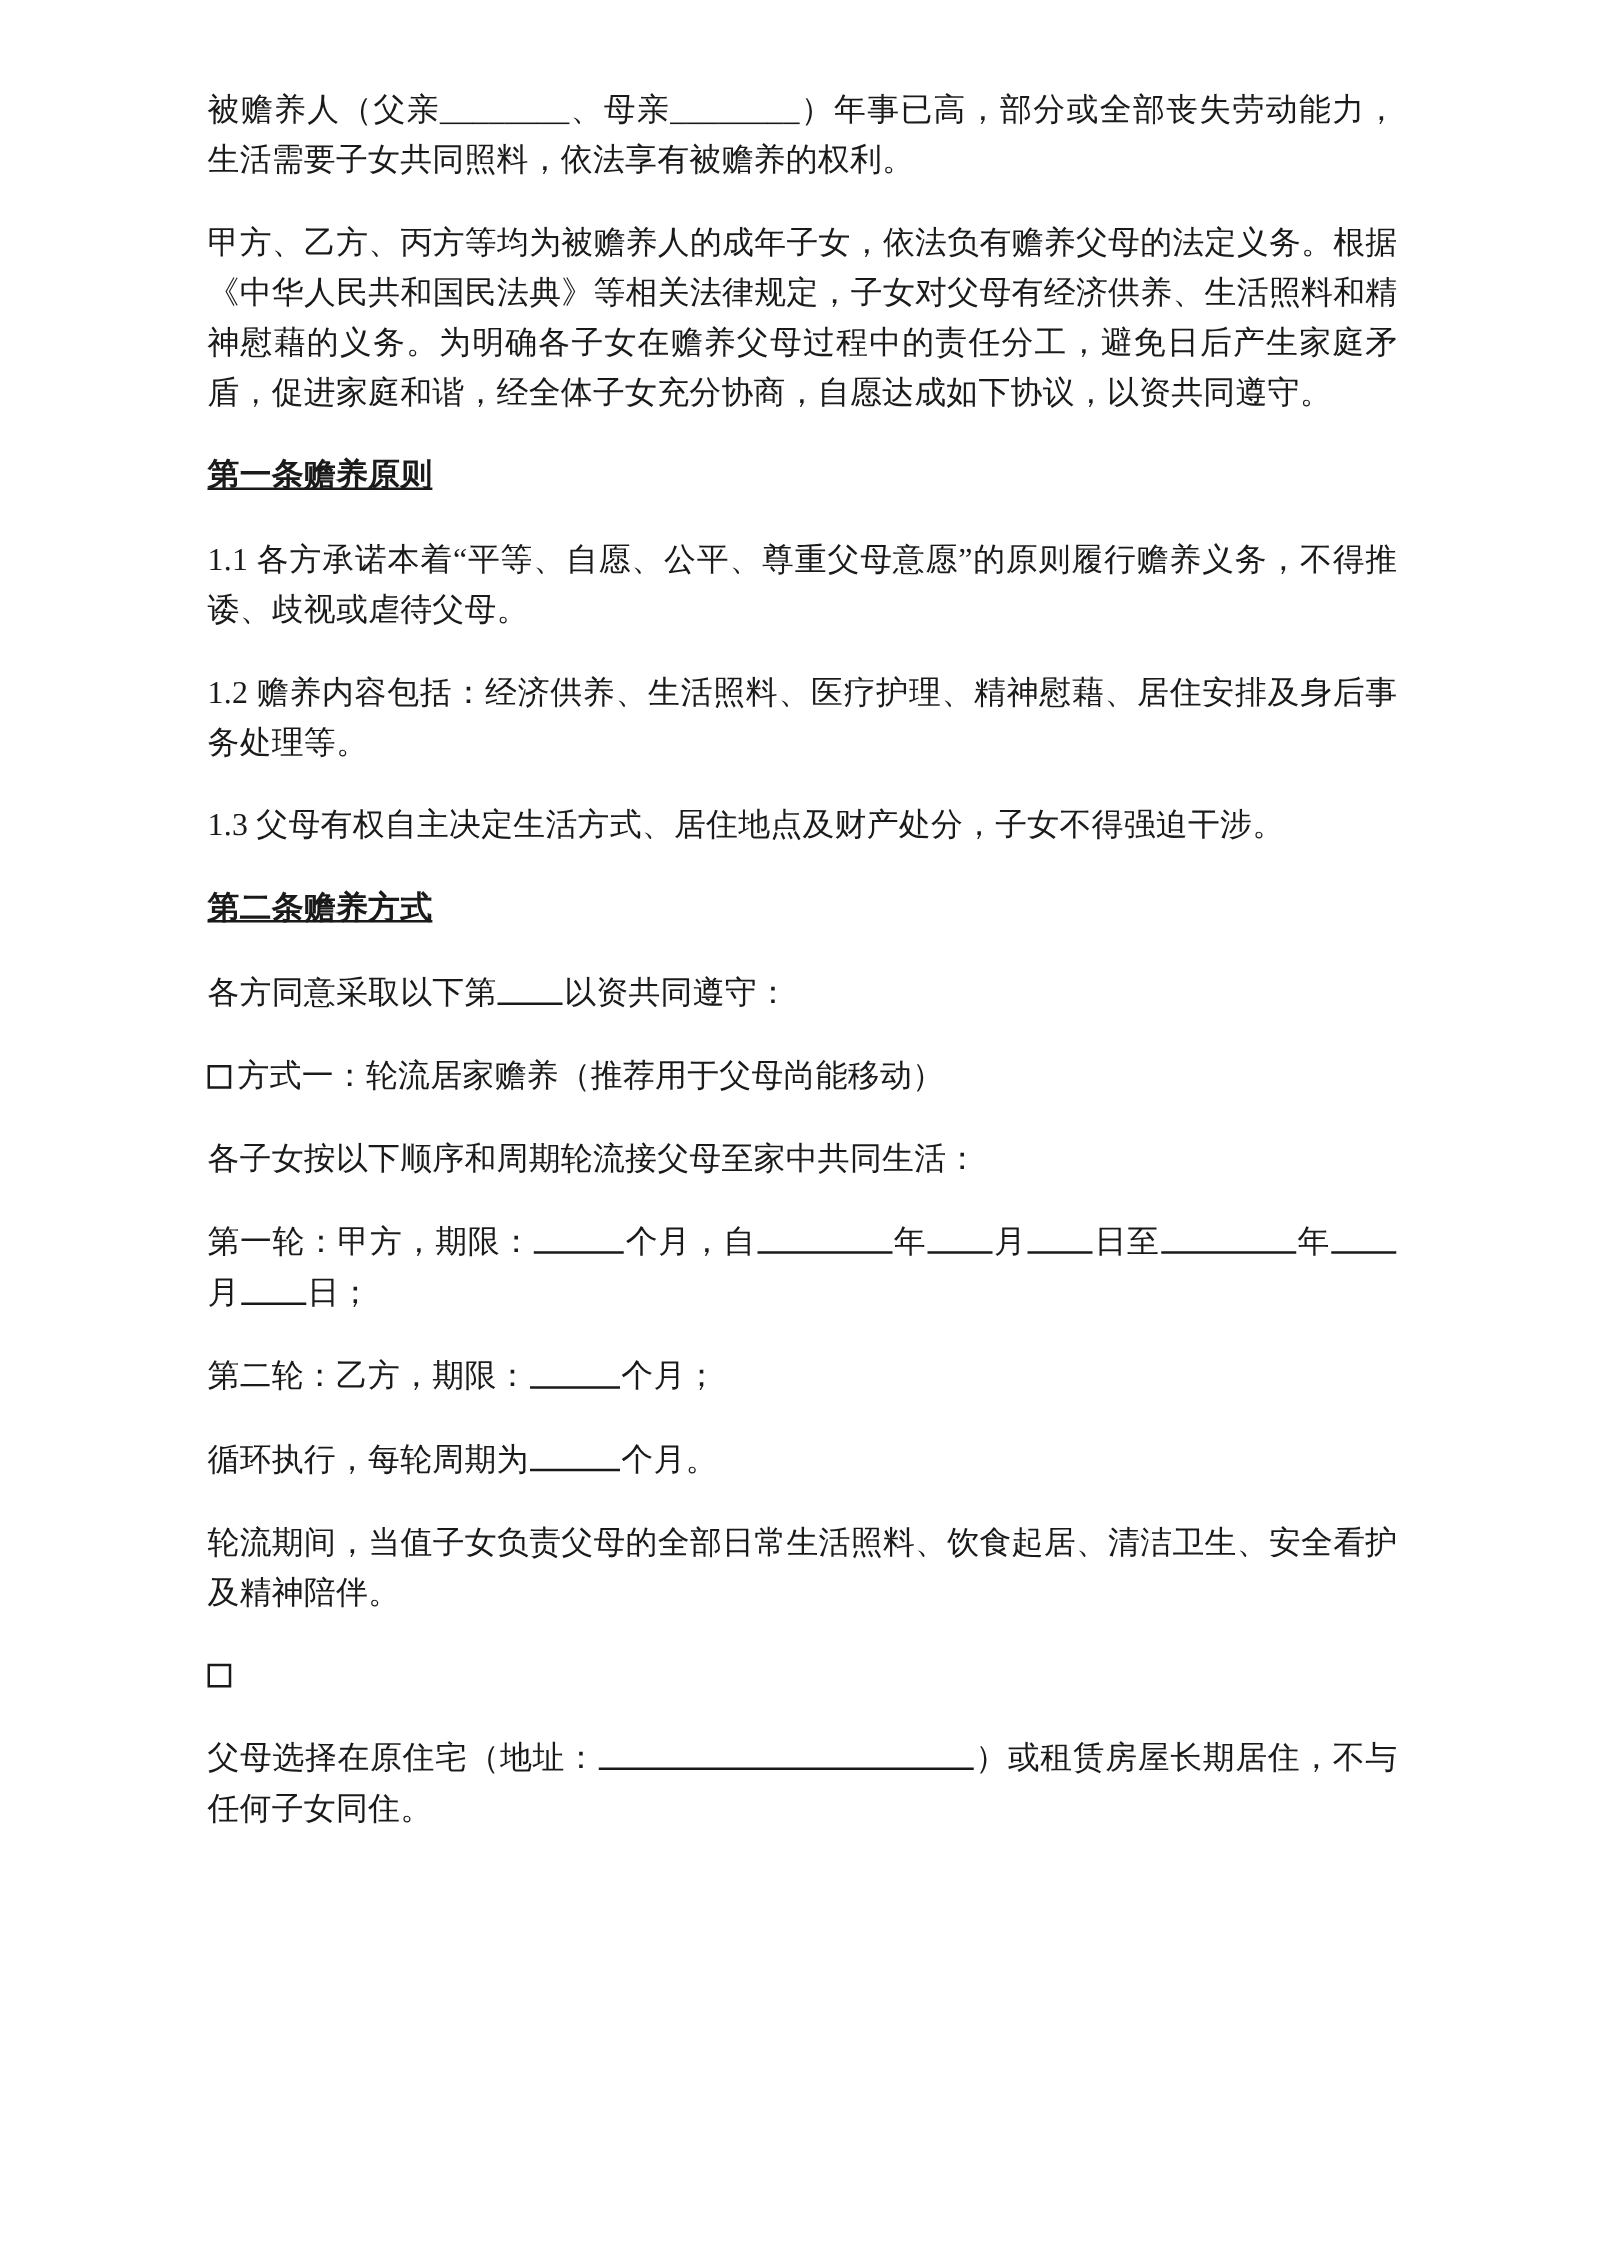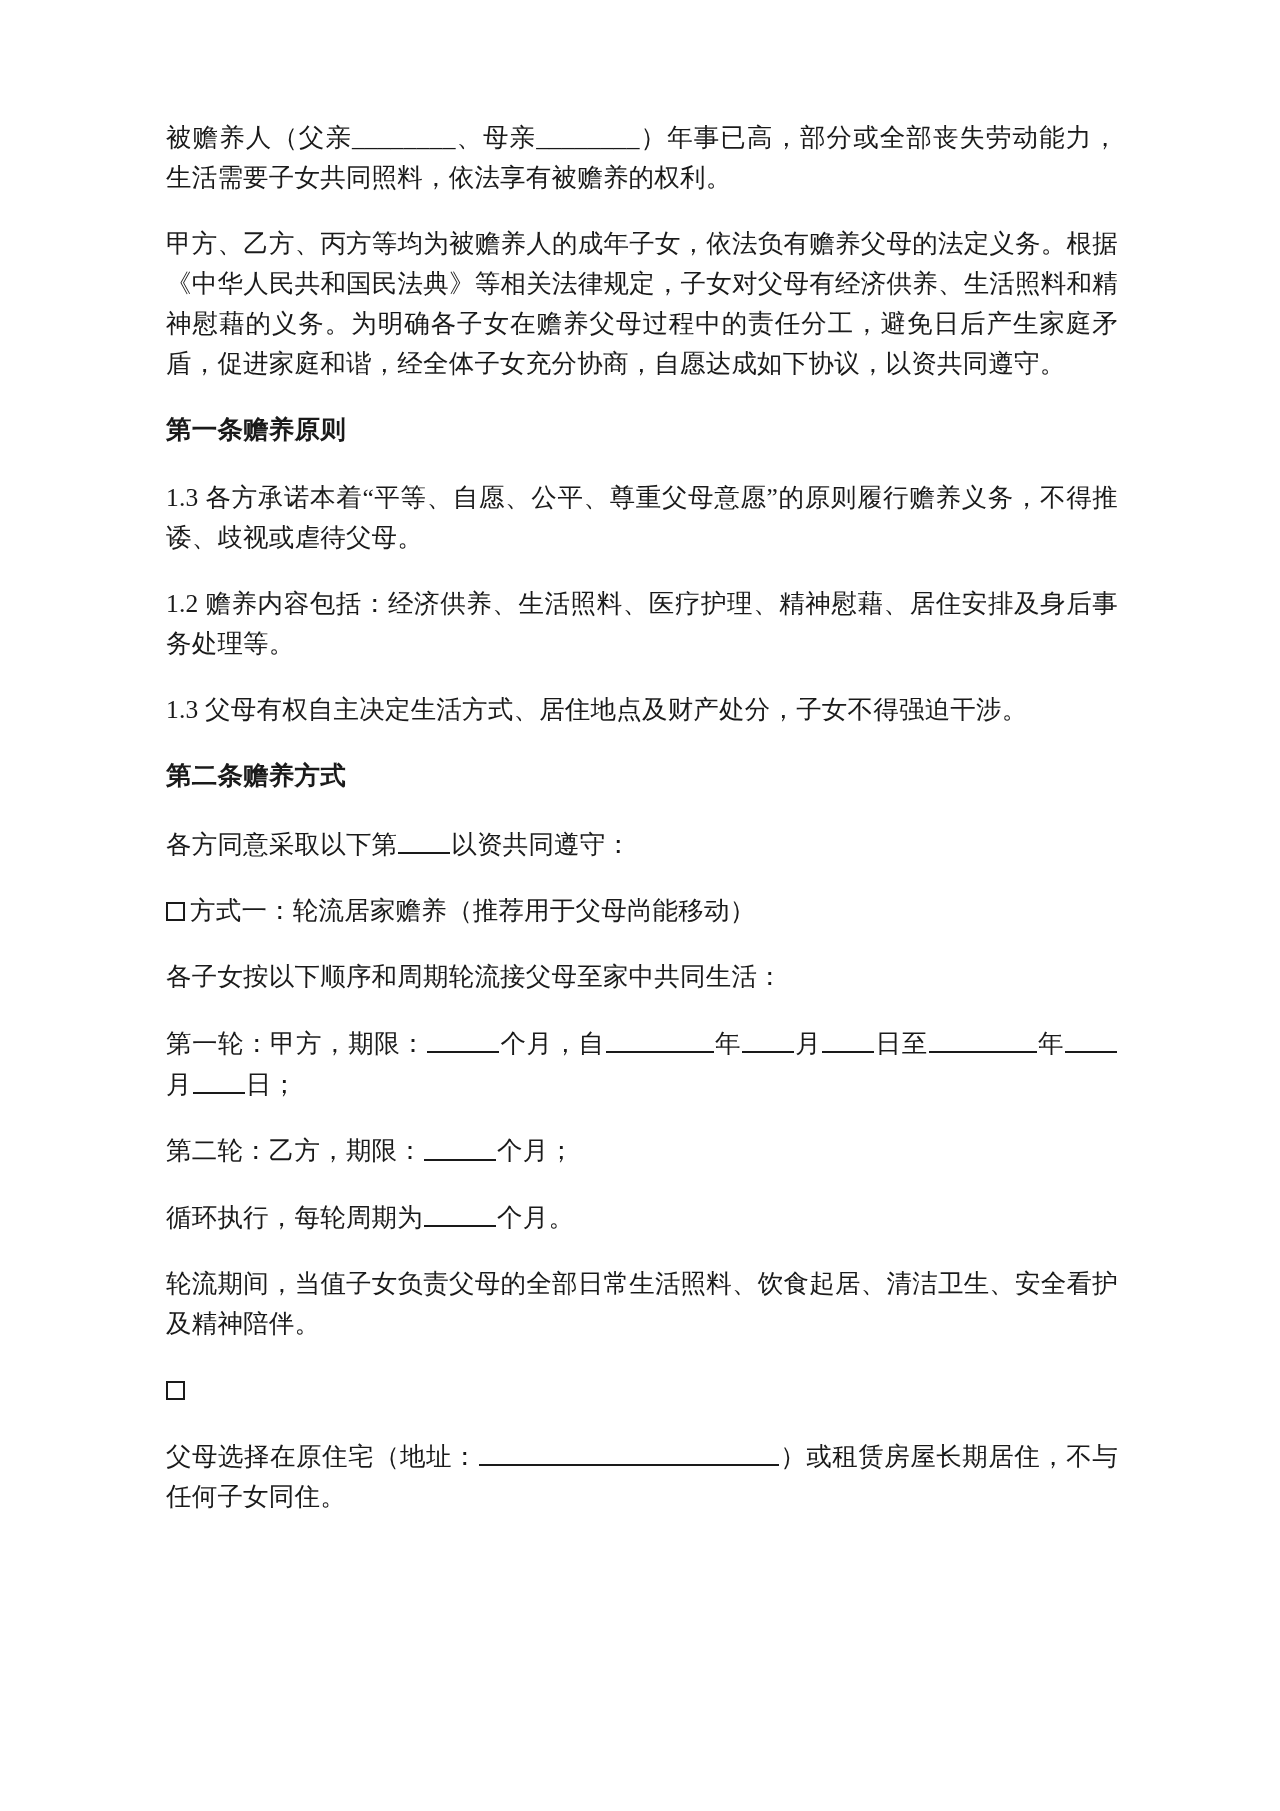--- a/index.html
+++ b/index.html
@@ -11,21 +11,21 @@
     font-family: "Liberation Serif", "DejaVu Serif", serif;
     color: #1a1a1a;
   }
   .page {
     position: relative;
     width: 1280px;
     min-height: 1811px;
     background: #ffffff;
     margin: 0 auto;
     box-sizing: border-box;
-    padding: 118px 160px 60px 166px;
+    padding: 68px 160px 60px 166px;
   }
   .doc-body {
     width: 952px;
   }
   p.para {
     margin: 0 0 26px 0;
     font-size: 25.5px;
     line-height: 40px;
     text-align: justify;
     text-justify: inter-ideograph;
@@ -34,20 +34,21 @@
   }
   p.para:last-child {
     margin-bottom: 0;
   }
   h2.heading {
     margin: 16px 0 28px 0;
     font-size: 25.5px;
     line-height: 40px;
     font-weight: bold;
     letter-spacing: 0.2px;
+    text-decoration: underline;
   }
   .blank {
     display: inline-block;
     border-bottom: 2px solid #1a1a1a;
     vertical-align: baseline;
     height: 1.05em;
     margin: 0 1px;
     position: relative;
     top: 0.06em;
   }
@@ -72,21 +73,21 @@
 
 <div class="page">
   <div class="doc-body">
 
     <p class="para">被赡养人（父亲________、母亲________）年事已高，部分或全部丧失劳动能力，生活需要子女共同照料，依法享有被赡养的权利。</p>
 
     <p class="para">甲方、乙方、丙方等均为被赡养人的成年子女，依法负有赡养父母的法定义务。根据《中华人民共和国民法典》等相关法律规定，子女对父母有经济供养、生活照料和精神慰藉的义务。为明确各子女在赡养父母过程中的责任分工，避免日后产生家庭矛盾，促进家庭和谐，经全体子女充分协商，自愿达成如下协议，以资共同遵守。</p>
 
     <h2 class="heading">第一条赡养原则</h2>
 
-    <p class="para">1.3 各方承诺本着“平等、自愿、公平、尊重父母意愿”的原则履行赡养义务，不得推诿、歧视或虐待父母。</p>
+    <p class="para">1.1 各方承诺本着“平等、自愿、公平、尊重父母意愿”的原则履行赡养义务，不得推诿、歧视或虐待父母。</p>
 
     <p class="para">1.2 赡养内容包括：经济供养、生活照料、医疗护理、精神慰藉、居住安排及身后事务处理等。</p>
 
     <p class="para">1.3 父母有权自主决定生活方式、居住地点及财产处分，子女不得强迫干涉。</p>
 
     <h2 class="heading">第二条赡养方式</h2>
 
     <p class="para">
       <span>各方同意采取以下第</span><span class="blank bl-s"></span><span>以资共同遵守：</span>
     </p>

